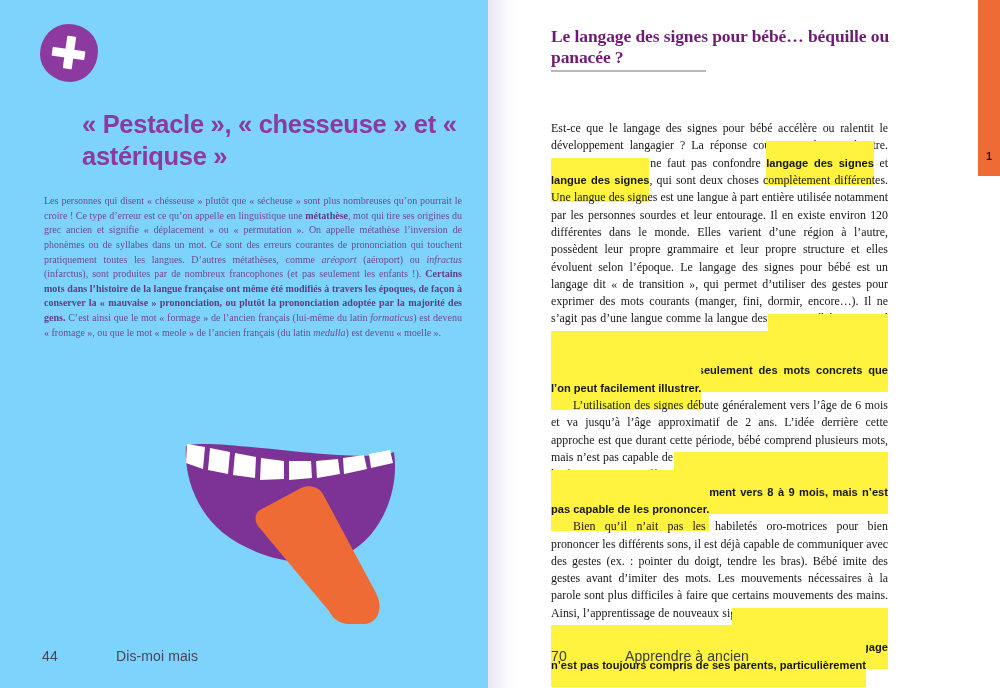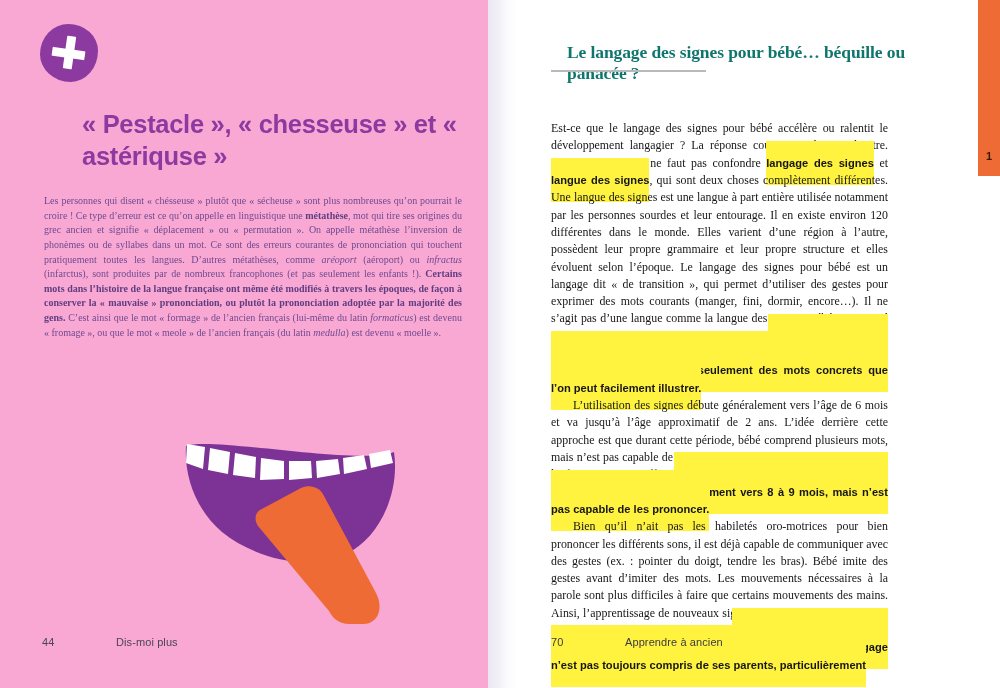--- a/index.html
+++ b/index.html
@@ -14,21 +14,21 @@
     overflow: hidden;
     background: #ffffff;
     font-family: "Liberation Serif", serif;
   }
 
   
   .page-left {
     position: absolute;
     left: 0; top: 0;
     width: 500px; height: 688px;
-    background: #f9a8d4;
+    background: #7dd3fc;
     box-sizing: border-box;
   }
   
   .gutter {
     position: absolute;
     left: 488px; top: 0;
     width: 30px; height: 688px;
     background: linear-gradient(to right, #e9e6f3 0%, #f2f0f7 35%, #fbfbfd 65%, #ffffff 100%);
     z-index: 3;
     pointer-events: none;
@@ -100,26 +100,26 @@
     left: 500px; top: 0;
     width: 500px; height: 688px;
     background: #ffffff;
     box-sizing: border-box;
   }
 
   .right-heading {
     position: absolute;
     left: 551px; top: 26px;
     width: 340px;
-    margin: 16px;
+    margin: 0;
     font-family: "Liberation Serif", serif;
     font-weight: bold;
     font-size: 17.5px;
     line-height: 1.22;
-    color: #0f766e;
+    color: #701a75;
     letter-spacing: -0.1px;
   }
   .heading-rule {
     position: absolute;
     left: 551px; top: 70px;
     width: 155px; height: 2px;
     background: #b9b9b9;
   }
 
   .right-body {
@@ -161,23 +161,23 @@
     text-align: center;
     font-family: "Liberation Sans", sans-serif;
     font-weight: bold;
     font-size: 11px;
     color: #3b1a08;
   }
 
   
   .footer {
     position: absolute;
-    bottom: 40px;
-    font-family: "Liberation Sans", sans-serif;
-    font-size: 11px;
+    bottom: 28px;
+    font-family: "Liberation Sans", sans-serif;
+    font-size: 14px;
     color: #3a3a42;
     letter-spacing: 0.1px;
     text-align: center;
   }
   .footer .pg { position: absolute; left: 0; top: 0; }
   .footer .lbl { position: absolute; left: 74px; top: 0; white-space: nowrap; }
   .footer-left { left: 42px; width: 260px; height: 12px; color: #4a4458; }
   .footer-right { left: 551px; width: 260px; height: 12px; }
 </style>
 </head>
@@ -209,21 +209,21 @@
         <polygon points="166,31 188,29 190,44 167,48"></polygon>
         <polygon points="193,28 214,25 217,39 194,44"></polygon>
         <polygon points="219,24 240,20 243,33 221,38"></polygon>
       </g>
 
       <path d="M 110 80 L 151 58 C 160 54 170 57 174 66 L 226 163 C 234 178 228 194 213 194 L 199 194 C 190 194 183 189 179 181 L 108 96 C 104 90 105 83 110 80 Z" fill="#ef6b35"></path>
     </svg>
 
     <div class="footer footer-left">
       <span class="pg">44</span>
-      <span class="lbl">Dis-moi plus</span>
+      <span class="lbl">Dis-moi mais</span>
     </div>
   </div>
 
   <div class="page-right"></div>
 
   <div class="gutter"></div>
 
   <h2 class="right-heading">Le langage des signes pour bébé… béquille ou panacée ?</h2>
   <div class="heading-rule"></div>
 

